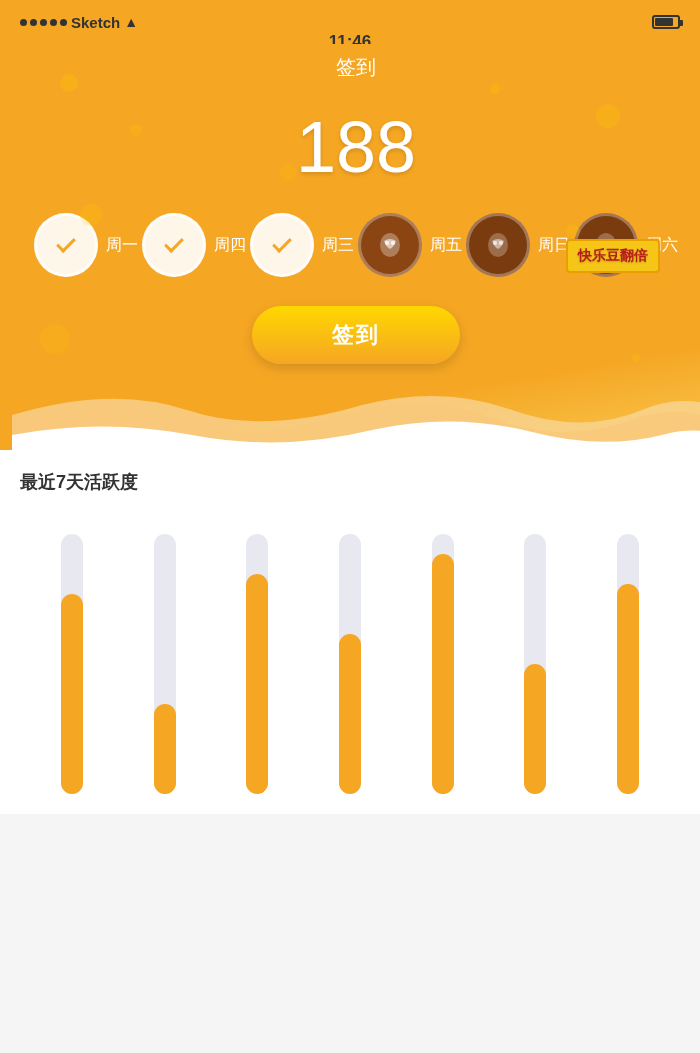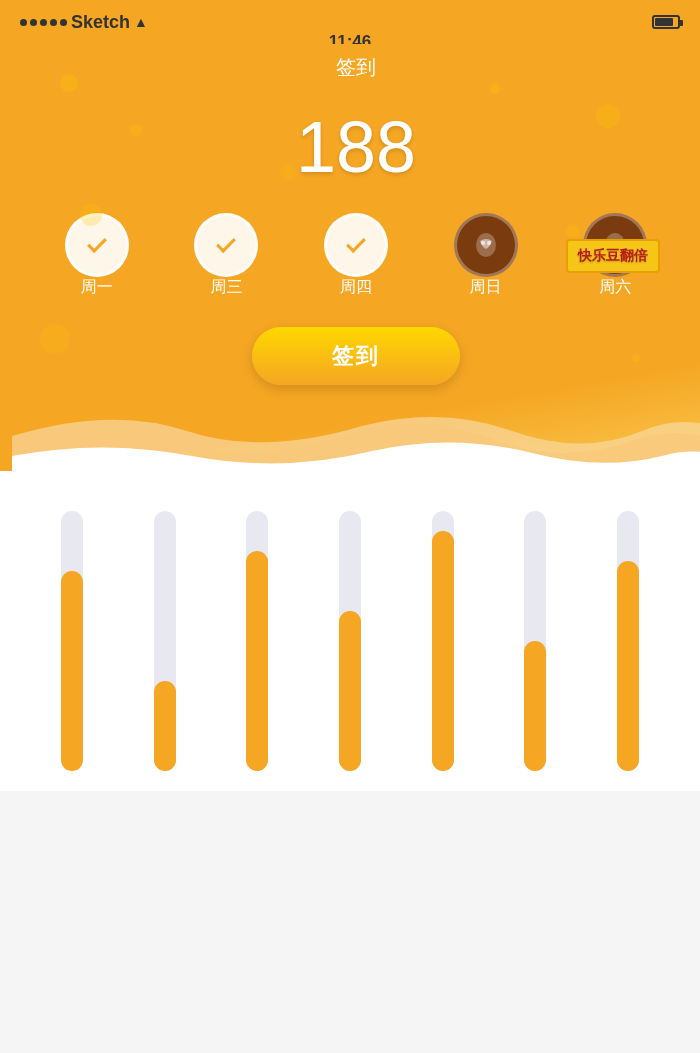--- a/index.html
+++ b/index.html
@@ -18,21 +18,21 @@
       justify-content: space-between;
       align-items: center;
       padding: 8px 20px;
       height: 44px;
     }
     .status-left { display: flex; align-items: center; gap: 4px; font-size: 13px; color: #333; }
     .status-dots { display: flex; gap: 3px; }
     .status-dot { width: 7px; height: 7px; border-radius: 50%; background: #555; }
     .status-dots .dot-filled { background: #333; }
     .status-wifi { font-size: 14px; }
-    .status-app { font-size: 18px; font-weight: 600; color: #333; }
+    .status-app { font-size: 15px; font-weight: 600; color: #333; }
     .status-time { font-size: 17px; font-weight: 600; color: #333; position: absolute; left: 50%; transform: translateX(-50%); margin-top: 40px; }
     .status-right { display: flex; align-items: center; gap: 4px; }
     .battery {
       width: 28px; height: 14px; border: 2px solid #333; border-radius: 3px; position: relative;
       display: flex; align-items: center; padding: 1px;
     }
     .battery::after { content: ''; position: absolute; right: -5px; top: 3px; width: 3px; height: 6px; background: #333; border-radius: 0 1px 1px 0; }
     .battery-fill { width: 80%; height: 100%; background: #333; border-radius: 1px; }
 
     
@@ -91,23 +91,22 @@
 
     
     .days-row {
       display: flex;
       justify-content: space-around;
       align-items: center;
       padding: 10px 20px 5px;
     }
     .day-item {
       display: flex;
-      flex-direction: column;
-      align-items: center;
-      gap: 0;
+      align-items: center;
+      gap: 8px;
     }
     .day-circle {
       width: 64px;
       height: 64px;
       border-radius: 50%;
       display: flex;
       align-items: center;
       justify-content: center;
       font-size: 22px;
     }
@@ -260,30 +259,41 @@
         <span class="checkmark"></span>
       </div>
       <span class="day-label">周一</span>
     </div>
 
 
     <div class="day-item">
       <div class="day-circle checked">
         <span class="checkmark"></span>
       </div>
-      <span class="day-label">周三</span>
+      <span class="day-label">周四</span>
     </div>
 
     <div class="day-item">
       <div class="day-circle checked">
         <span class="checkmark"></span>
       </div>
-      <span class="day-label">周四</span>
-    </div>
-
+      <span class="day-label">周三</span>
+    </div>
+
+    <div class="day-item">
+      <div class="day-circle bean">
+        <svg width="32" height="32" viewBox="0 0 32 32">
+          <ellipse cx="16" cy="16" rx="10" ry="12" fill="rgba(255,255,255,0.3)"></ellipse>
+          <path d="M10 12 Q16 8 22 12 Q20 18 16 20 Q12 18 10 12Z" fill="rgba(255,255,255,0.6)"></path>
+          <circle cx="13" cy="14" r="2" fill="rgba(255,255,255,0.8)"></circle>
+          <circle cx="19" cy="14" r="2" fill="rgba(255,255,255,0.8)"></circle>
+        </svg>
+      </div>
+      <span class="day-label">周五</span>
+    </div>
 
     <div class="day-item">
       <div class="day-circle bean dark" style="background:#7A3C0E;">
         <svg width="32" height="32" viewBox="0 0 32 32">
           <ellipse cx="16" cy="16" rx="10" ry="12" fill="rgba(255,255,255,0.25)"></ellipse>
           <path d="M10 12 Q16 8 22 12 Q20 18 16 20 Q12 18 10 12Z" fill="rgba(255,255,255,0.5)"></path>
           <circle cx="13" cy="14" r="2" fill="rgba(255,255,255,0.7)"></circle>
           <circle cx="19" cy="14" r="2" fill="rgba(255,255,255,0.7)"></circle>
         </svg>
       </div>
@@ -309,20 +319,21 @@
 
 
   <svg width="700" height="70" viewBox="0 0 700 70" style="display:block;">
     <path d="M0,70 L0,35 Q100,5 175,30 Q250,55 350,25 Q430,5 500,30 Q570,55 630,30 Q665,15 700,25 L700,70 Z" fill="#FAD9A0" opacity="0.7"></path>
     <path d="M0,70 L0,45 Q80,20 160,42 Q240,65 330,35 Q410,10 480,38 Q550,65 620,40 Q660,25 700,38 L700,70 Z" fill="#F9C87A" opacity="0.8"></path>
     <path d="M0,70 L0,55 Q90,38 180,55 Q270,72 360,50 Q440,32 520,52 Q590,70 650,55 Q675,48 700,52 L700,70 Z" fill="#fff"></path>
   </svg>
 </div>
 
 <div class="bottom-section">
+  <div class="activity-title">最近7天活跃度</div>
 
   <div class="bar-chart">
 
     <div class="bar-col">
       <div class="bar-track" style="height: 260px;"></div>
       <div class="bar-fill" style="height: 200px;"></div>
     </div>
 
     <div class="bar-col">
       <div class="bar-track" style="height: 260px;"></div>

